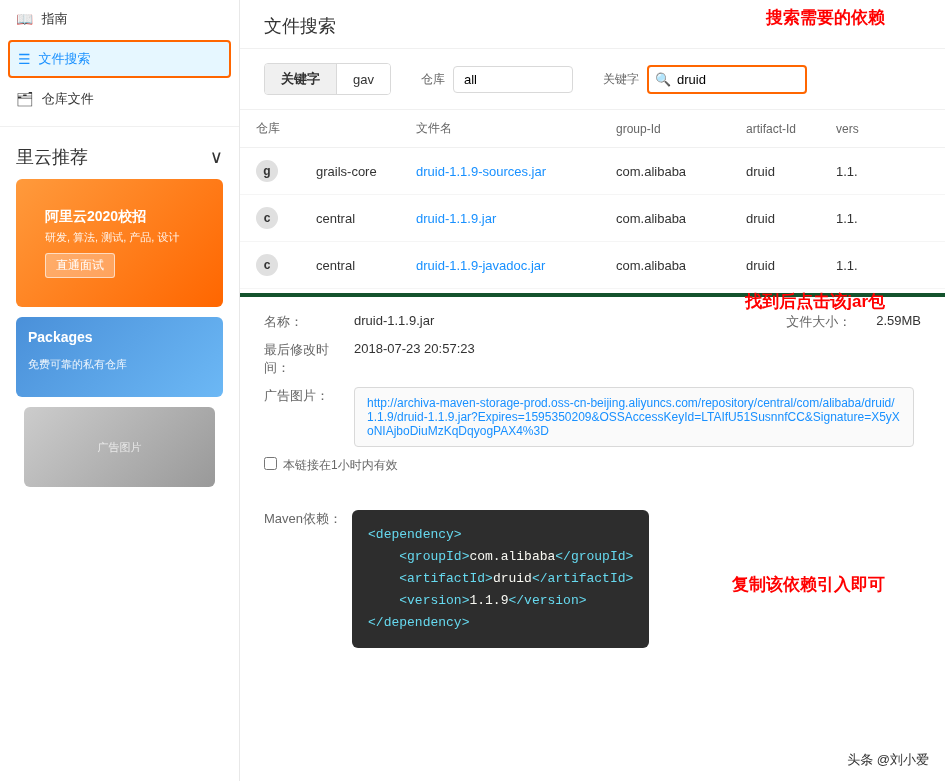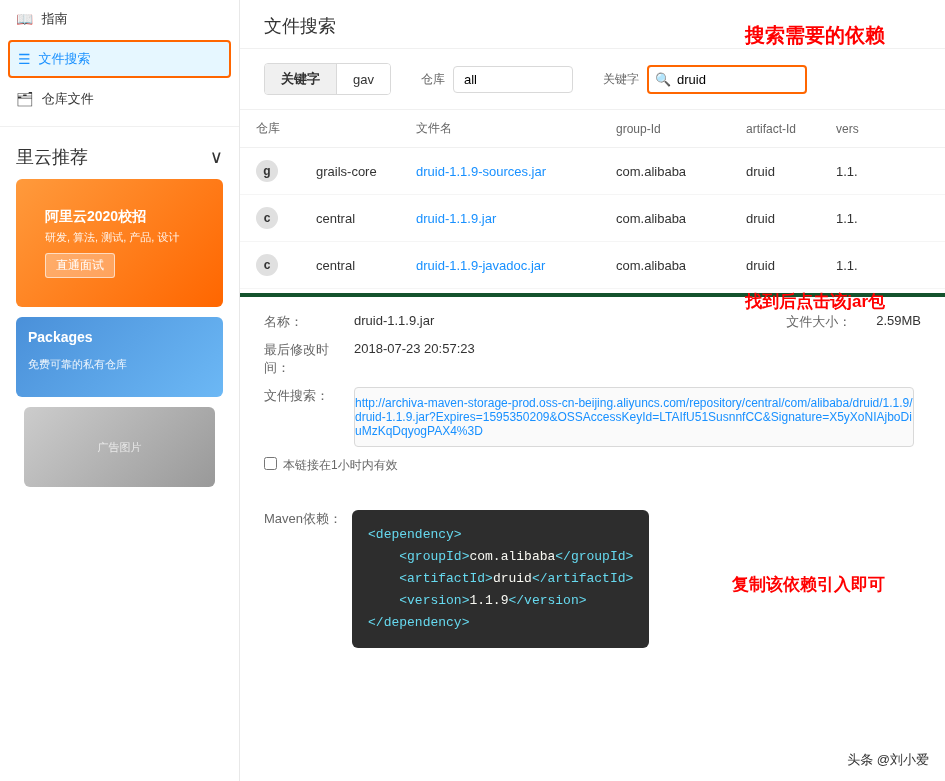--- a/index.html
+++ b/index.html
@@ -229,21 +229,21 @@
       color: #666;
       width: 90px;
       flex-shrink: 0;
     }
     .detail-value { color: #333; }
     .detail-value.url {
       color: #1890ff;
       word-break: break-all;
       max-width: 560px;
       border: 1px solid #d9d9d9;
-      padding: 8px 0;
+      padding: 8px 12px;
       border-radius: 4px;
       font-size: 12px;
       background: #fafafa;
     }
 
     .checkbox-row {
       display: flex;
       align-items: flex-start;
       gap: 6px;
       margin-bottom: 10px;
@@ -406,21 +406,21 @@
       <span class="detail-value">druid-1.1.9.jar</span>
       <span style="flex:1;"></span>
       <span class="detail-label">文件大小：</span>
       <span class="detail-value">2.59MB</span>
     </div>
     <div class="detail-row">
       <span class="detail-label">最后修改时间：</span>
       <span class="detail-value">2018-07-23 20:57:23</span>
     </div>
     <div class="detail-row" style="align-items:flex-start;">
-      <span class="detail-label">文件搜索：</span>
+      <span class="detail-label">广告图片：</span>
       <span class="detail-value url" style="cursor:pointer;">http://archiva-maven-storage-prod.oss-cn-beijing.aliyuncs.com/repository/central/com/alibaba/druid/1.1.9/druid-1.1.9.jar?Expires=1595350209&amp;OSSAccessKeyId=LTAIfU51SusnnfCC&amp;Signature=X5yXoNIAjboDiuMzKqDqyogPAX4%3D</span>
     </div>
     <div class="checkbox-row">
       <input type="checkbox" style="">
       <span>本链接在1小时内有效</span>
     </div>
   </div>
 
   <div class="maven-section">
     <div style="display:flex; align-items:flex-start; gap:10px;">
@@ -428,21 +428,21 @@
       <div class="maven-code">
         <span class="tag">&lt;dependency&gt;</span><br>
         &nbsp;&nbsp;&nbsp;&nbsp;<span class="tag">&lt;groupId&gt;</span><span class="text">com.alibaba</span><span class="tag">&lt;/groupId&gt;</span><br>
         &nbsp;&nbsp;&nbsp;&nbsp;<span class="tag">&lt;artifactId&gt;</span><span class="text">druid</span><span class="tag">&lt;/artifactId&gt;</span><br>
         &nbsp;&nbsp;&nbsp;&nbsp;<span class="tag">&lt;version&gt;</span><span class="text">1.1.9</span><span class="tag">&lt;/version&gt;</span><br>
         <span class="tag">&lt;/dependency&gt;</span>
       </div>
     </div>
   </div>
 
-  <div style="position:absolute; top:22px; right:60px; color:#ff0000; font-size:20px; font-weight:bold; pointer-events:none;">
+  <div style="position:absolute; top:6px; right:60px; color:#ff0000; font-size:17px; font-weight:bold; pointer-events:none;">
     <span>搜索需要的依赖</span>
   </div>
   <div style="position:absolute; bottom:185px; right:60px; color:#ff0000; font-size:17px; font-weight:bold; pointer-events:none;">
     <span>复制该依赖引入即可</span>
   </div>
   <div style="position:absolute; top:290px; right:60px; color:#ff0000; font-size:17px; font-weight:bold; pointer-events:none;">
     <span>找到后点击该jar包</span>
   </div>
 
   <div class="watermark">头条 @刘小爱</div>

